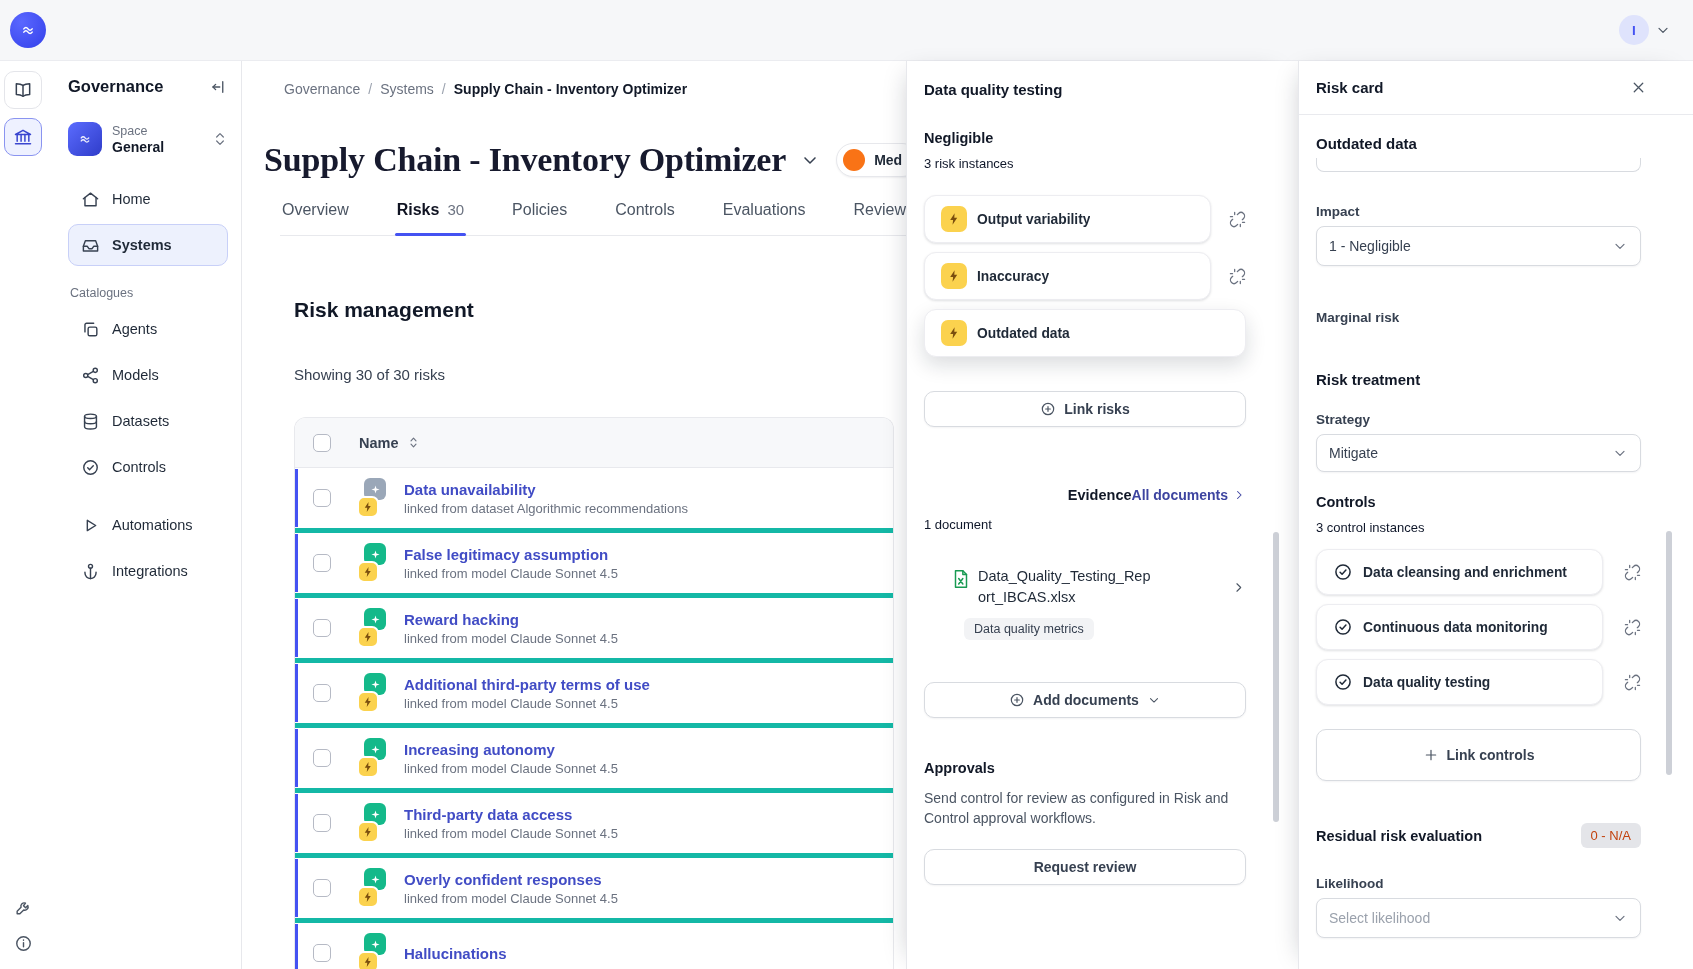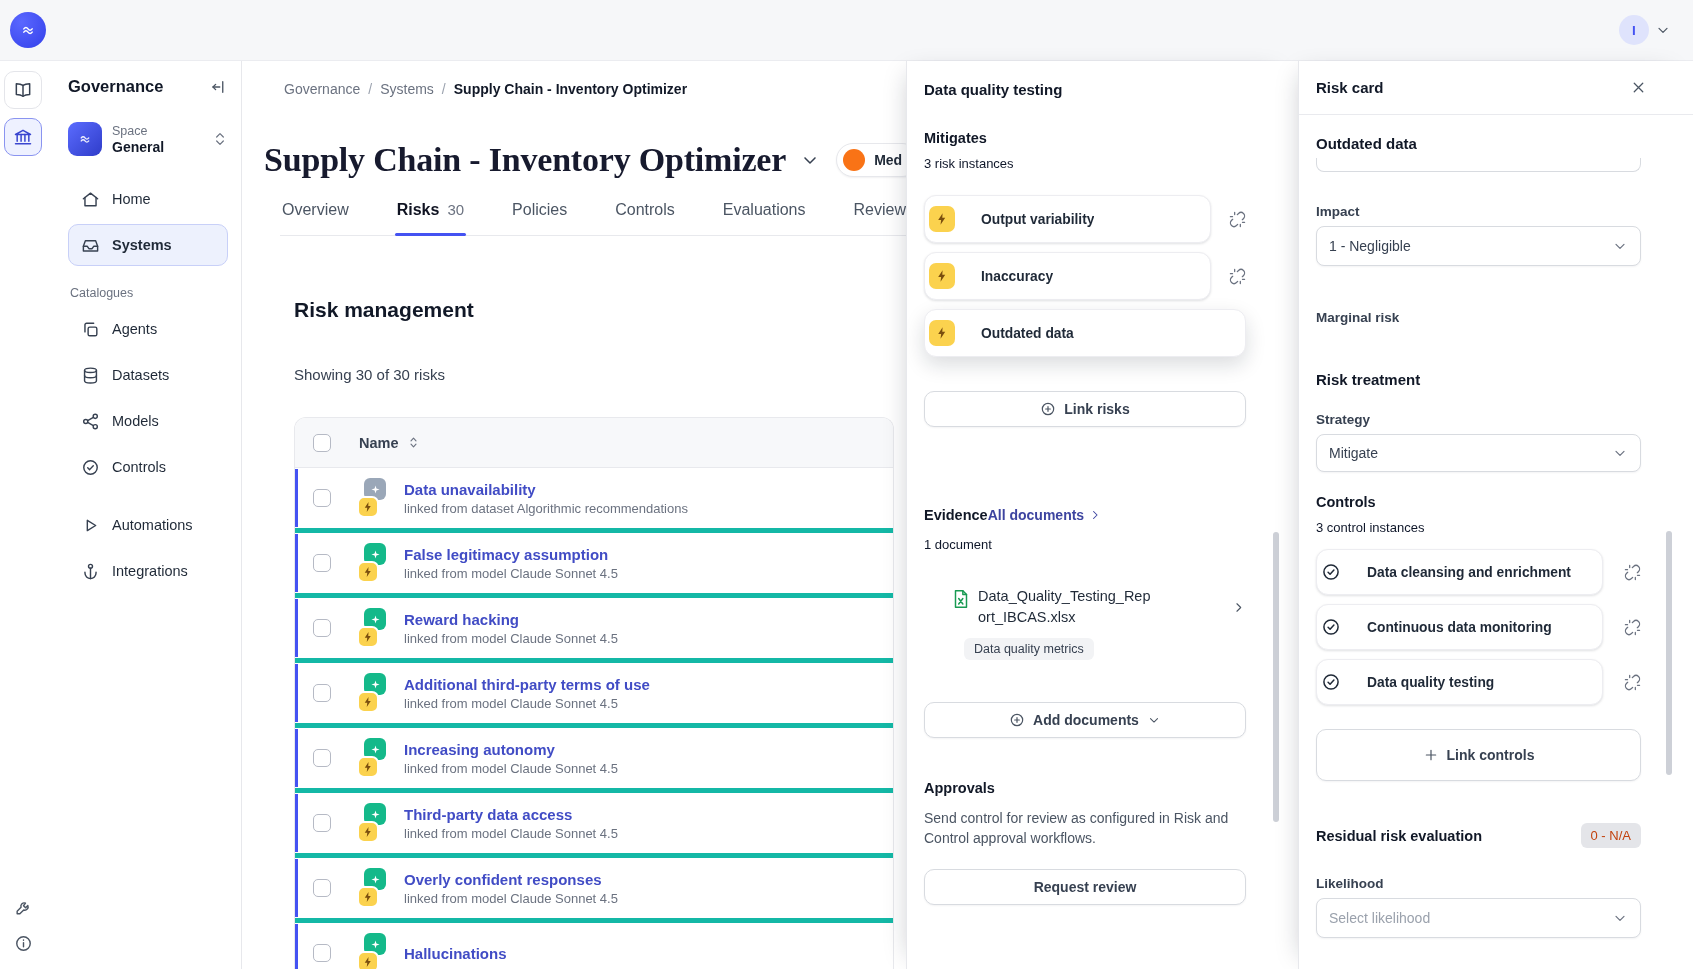--- a/index.html
+++ b/index.html
@@ -98,35 +98,35 @@
   .close-btn { border:none; background:transparent; color:#4b5563; display:grid; place-items:center; }
   .close-btn .icon { width:17px; height:17px; }
   .panel-body { padding:0 52px 0 17px; }
   .card-name { margin-top:20px; font-size:15px; font-weight:700; color:#111827; }
   .sec-label { font-size:14.5px; font-weight:700; color:#111827; }
   .muted { font-size:13px; color:#0f172a; }
   .field-label { font-size:13.5px; font-weight:600; color:#374151; }
 
   .chip-row { display:flex; align-items:center; margin-top:9px; }
   .chip-row.first { margin-top:24px; }
-  .chip { width:287px; height:48px; background:#fff; border:1px solid #ededf1; border-radius:12px; display:flex; align-items:center; gap:26px; padding:0 4px; box-shadow:0 1px 3px rgba(16,24,40,.08),0 1px 2px rgba(16,24,40,.05); cursor:pointer; }
+  .chip { width:287px; height:48px; background:#fff; border:1px solid #ededf1; border-radius:12px; display:flex; align-items:center; gap:10px; padding:0 16px; box-shadow:0 1px 3px rgba(16,24,40,.08),0 1px 2px rgba(16,24,40,.05); cursor:pointer; }
   .chip.wide { width:322px; box-shadow:0 8px 20px rgba(16,24,40,.15); }
   .chip-bolt { width:26px; height:26px; border-radius:7px; background:var(--bolt-bg); color:var(--bolt-fg); display:grid; place-items:center; flex:none; }
   .chip-bolt .icon { width:14px; height:14px; }
   .chip-check { width:20px; height:20px; color:#1f2937; flex:none; }
   .chip-label { font-size:13.8px; font-weight:600; color:#1f2937; white-space:nowrap; overflow:hidden; }
   .chip-row .riskchip { height:46px; }
   .unlink-btn { margin-left:auto; border:none; background:transparent; color:#6b7280; display:grid; place-items:center; }
   .unlink-btn .icon { width:17px; height:17px; }
 
   .btn { width:100%; height:36px; border:1px solid #d8dbe0; border-radius:10px; background:#fff; display:flex; align-items:center; justify-content:center; gap:8px; font-size:14px; font-weight:600; color:#374151; box-shadow:0 1px 2px rgba(16,24,40,.05); }
   .btn .icon { width:16px; height:16px; color:#4b5563; }
   .btn .chev-sm { width:14px; height:14px; }
 
-  .evidence-row { margin-top:80px; display:flex; align-items:center; justify-content:flex-start; }
+  .evidence-row { margin-top:60px; display:flex; align-items:center; justify-content:flex-end; }
   .all-docs { display:flex; align-items:center; gap:4px; color:#3d44a0; font-size:14px; font-weight:600; cursor:pointer; }
   .all-docs .icon { width:14px; height:14px; }
   .doc-row { margin-top:34px; display:flex; align-items:flex-start; padding-left:26px; cursor:pointer; }
   .file-icon { width:22px; height:22px; color:var(--excel-green); margin-top:2px; }
   .file-icon svg { stroke-width:1.6; }
   .doc-name { margin-left:6px; width:180px; font-size:14.5px; color:#1f2937; line-height:1.45; word-break:break-all; }
   .doc-chev { margin-left:auto; width:15px; height:15px; color:#4b5563; align-self:center; }
   .doc-tag { display:inline-block; margin:10px 0 0 40px; background:#f2f3f5; border-radius:6px; padding:4px 10px; font-size:12.5px; color:#374151; }
   .para { margin-top:12px; font-size:14px; color:#4b5563; line-height:1.45; }
 
@@ -263,37 +263,37 @@
                 <svg viewBox="0 0 24 24">
                   <rect x="9" y="9" width="11" height="11" rx="2"></rect>
                   <path d="M5 15V6a2 2 0 0 1 2-2h9"></path>
                 </svg>
               </span>
               <span>Agents</span>
             </button>
             <button class="nav-item">
               <span class="icon">
                 <svg viewBox="0 0 24 24">
-                  <ellipse cx="12" cy="5.5" rx="7.5" ry="2.8"></ellipse>
-                  <path d="M4.5 5.5v13c0 1.6 3.4 2.9 7.5 2.9s7.5-1.3 7.5-2.9v-13"></path>
-                  <path d="M4.5 12c0 1.6 3.4 2.9 7.5 2.9s7.5-1.3 7.5-2.9"></path>
-                </svg>
-              </span>
-              <span>Datasets</span>
-            </button>
-            <button class="nav-item">
-              <span class="icon">
-                <svg viewBox="0 0 24 24">
                   <circle cx="6" cy="12" r="2.6"></circle>
                   <circle cx="18" cy="5.5" r="2.6"></circle>
                   <circle cx="18" cy="18.5" r="2.6"></circle>
                   <path d="m8.4 10.8 7.2-4M8.4 13.2l7.2 4"></path>
                 </svg>
               </span>
               <span>Models</span>
+            </button>
+            <button class="nav-item">
+              <span class="icon">
+                <svg viewBox="0 0 24 24">
+                  <ellipse cx="12" cy="5.5" rx="7.5" ry="2.8"></ellipse>
+                  <path d="M4.5 5.5v13c0 1.6 3.4 2.9 7.5 2.9s7.5-1.3 7.5-2.9v-13"></path>
+                  <path d="M4.5 12c0 1.6 3.4 2.9 7.5 2.9s7.5-1.3 7.5-2.9"></path>
+                </svg>
+              </span>
+              <span>Datasets</span>
             </button>
             <button class="nav-item">
               <span class="icon">
                 <svg viewBox="0 0 24 24">
                   <circle cx="12" cy="12" r="8.5"></circle>
                   <path d="m8.5 12.3 2.4 2.4 4.6-5"></path>
                 </svg>
               </span>
               <span>Controls</span>
             </button>
@@ -561,21 +561,21 @@
                 </div>
               </div>
             </div>
         </div>
       </div>
     </section>
 
     <aside class="panel control">
       <div class="panel-body">
         <div class="card-name">Data quality testing</div>
-        <div class="sec-label mt32">Mitigates</div>
+        <div class="sec-label mt32">Negligible</div>
         <div class="muted mt10">3 risk instances</div>
         <div id="control-risks">
             <div class="chip-row first">
               <div class="chip">
                 <span class="chip-bolt">
                   <span class="icon">
                     <svg viewBox="0 0 24 24" class="fill">
                       <path d="M13 2 5.5 13.5h5L9.5 22l8-12h-5z"></path>
                     </svg>
                   </span>

